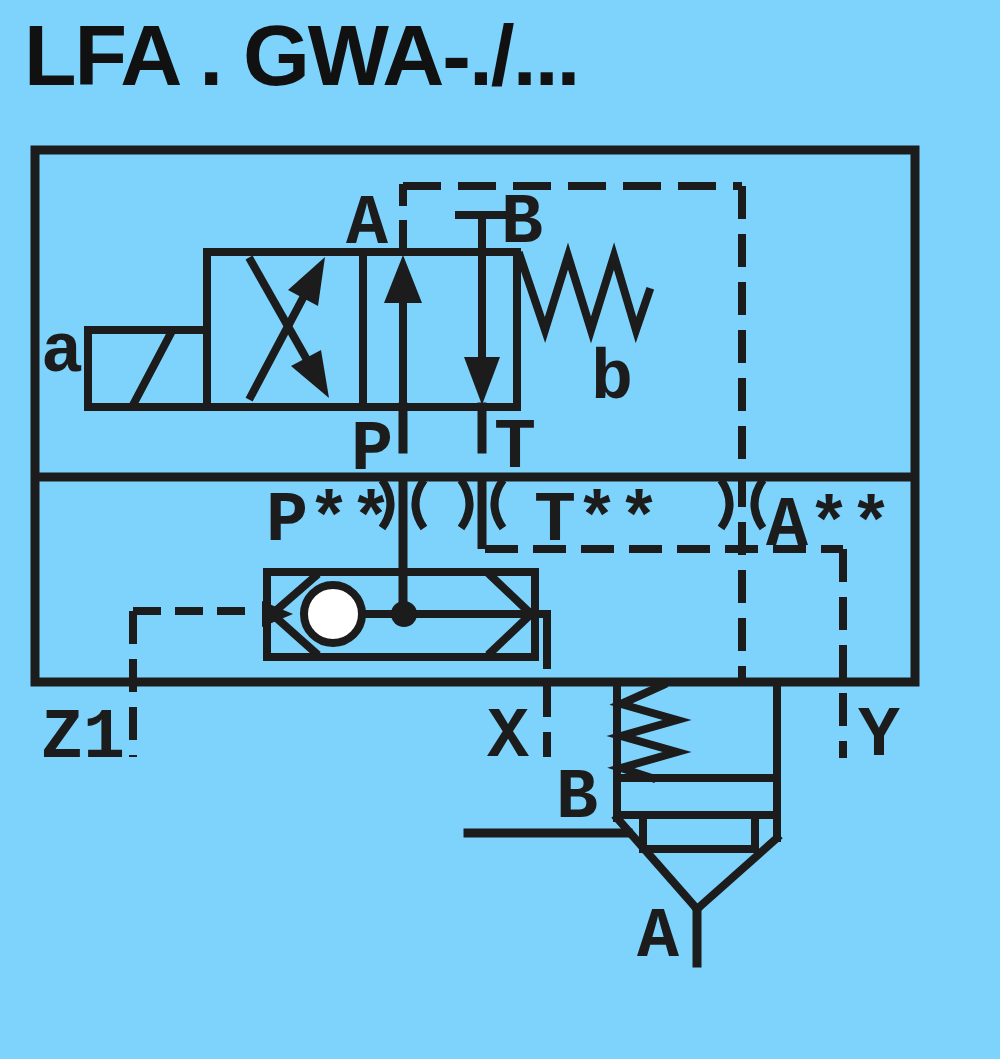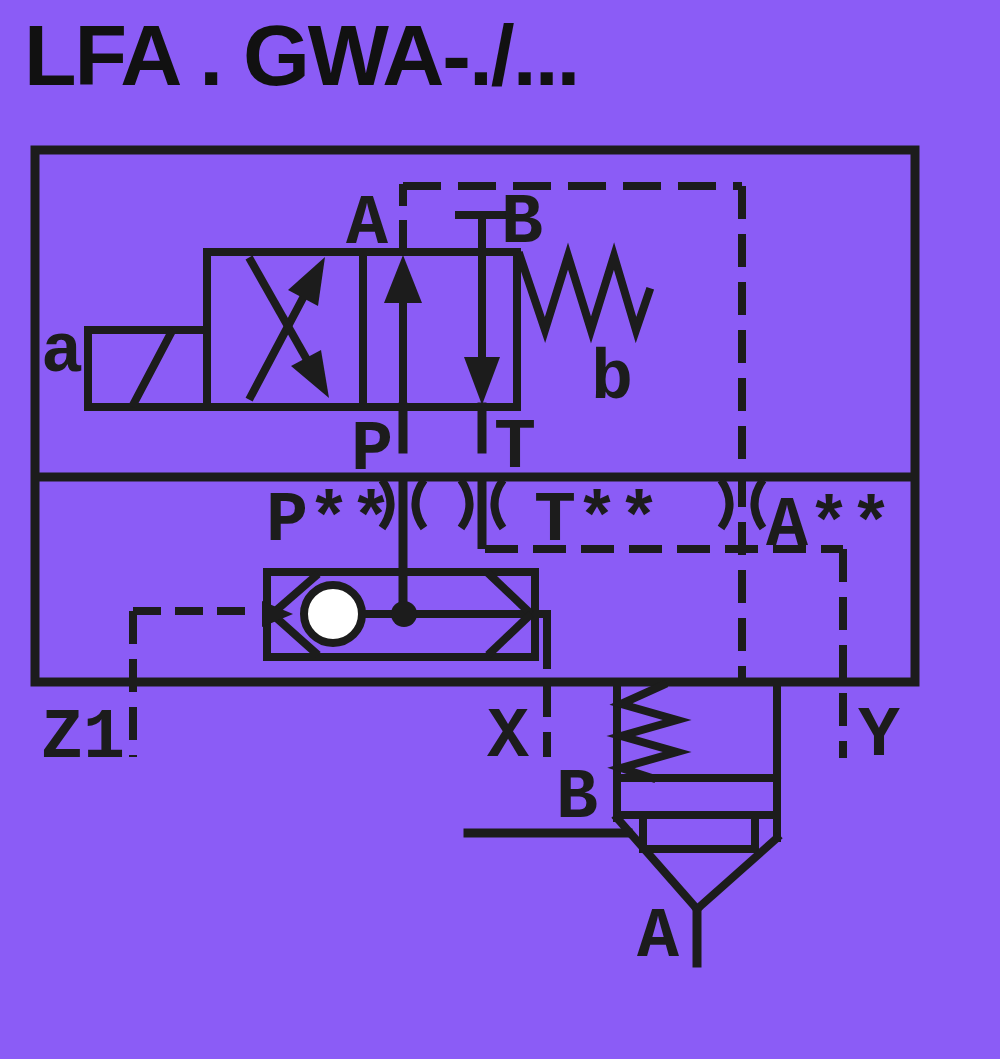--- a/index.html
+++ b/index.html
@@ -1,16 +1,16 @@
 <!DOCTYPE html>
 <html><head>
 <meta charset="utf-8">
 <style>
   html,body{margin:0;padding:0;background:#fff;}
-  #page{position:relative;width:1000px;height:1059px;background:#8b5cf6;overflow:hidden;
+  #page{position:relative;width:1000px;height:1059px;background:#7dd3fc;overflow:hidden;
         font-family:"Liberation Sans",sans-serif;}
   #title{position:absolute;left:24px;top:6px;font-weight:bold;font-size:86px;
          letter-spacing:-2px;color:#111;white-space:nowrap;}
   svg{position:absolute;left:0;top:0;}
   .ln{stroke:#1c1c1c;fill:none;}
   .fill{fill:#1c1c1c;stroke:none;}
   text{font-family:"Liberation Mono",monospace;font-weight:bold;font-size:70px;fill:#1c1c1c;}
 </style>
 </head>
 <body>

